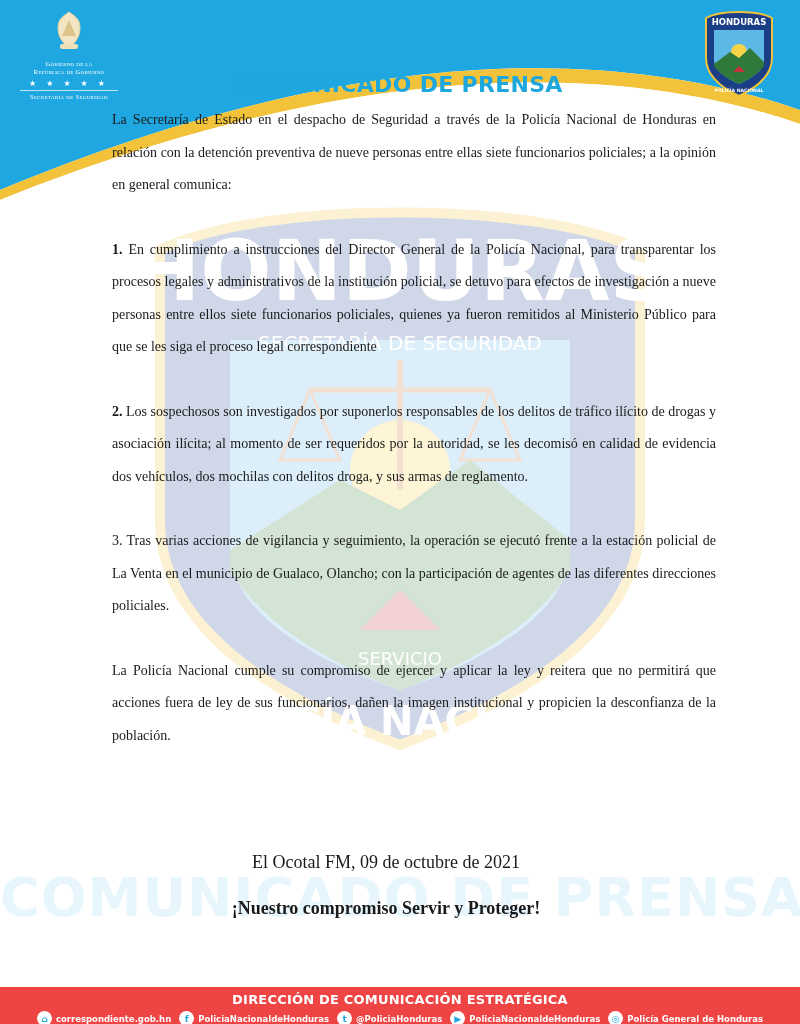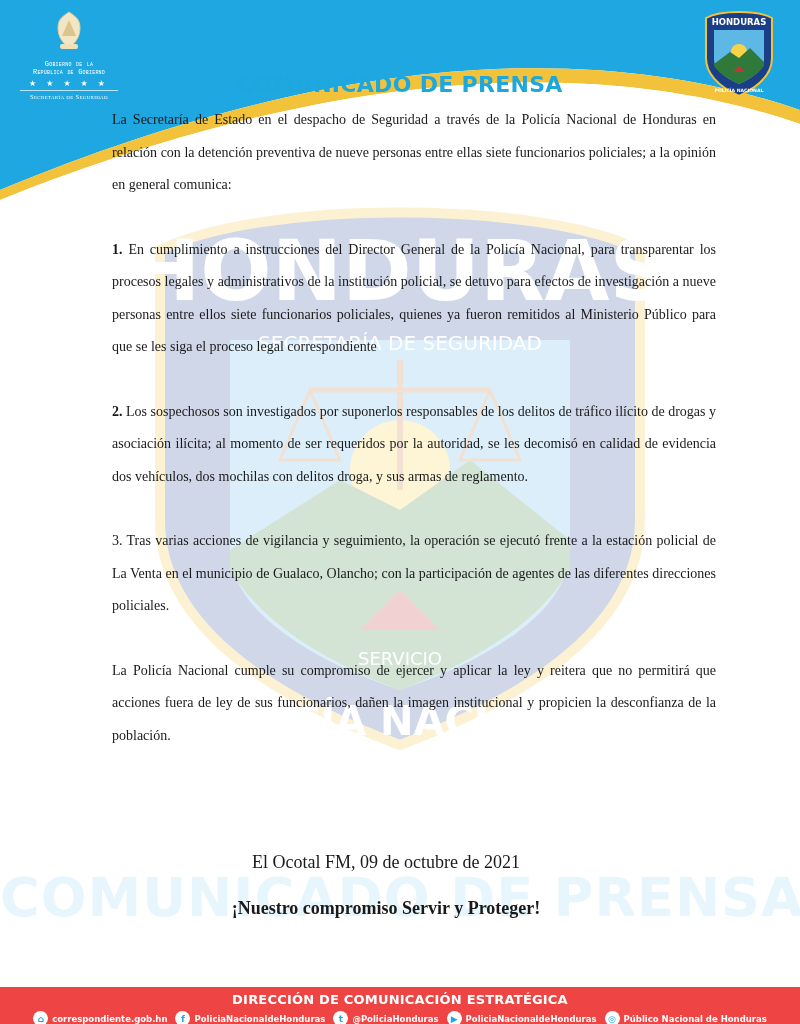--- a/index.html
+++ b/index.html
@@ -5,21 +5,21 @@
   html, body { margin: 0; padding: 0; }
   body {
     width: 800px; height: 1024px; position: relative; overflow: hidden;
     background: #ffffff;
     font-family: "Liberation Serif", serif;
     color: #1a1a1a;
   }
   .header-bg { position: absolute; left: 0; top: 0; width: 800px; height: 200px; z-index: 1; }
   .gov-logo { position: absolute; left: 14px; top: 10px; width: 110px; text-align: center; z-index: 3; color: #fff; }
   .gov-logo .crest { width: 34px; height: 42px; margin: 0 auto 4px auto; }
-  .gov-logo .line1, .gov-logo .line2 { font-family: Liberation Mono, monospace; font-size: 7px; line-height: 8px; letter-spacing: 0.2px; font-variant: small-caps; }
+  .gov-logo .line1, .gov-logo .line2 { font-family: Liberation Serif, serif; font-size: 7px; line-height: 8px; letter-spacing: 0.2px; font-variant: small-caps; }
   .gov-logo .stars { font-size: 8px; letter-spacing: 4px; margin: 3px 0 2px 0; }
   .gov-logo .rule { height: 1px; background: rgba(255,255,255,0.7); margin: 2px 6px; }
   .gov-logo .line3 { font-size: 6.5px; font-variant: small-caps; letter-spacing: 0.3px; }
   .police-badge { position: absolute; left: 700px; top: 8px; width: 78px; height: 90px; z-index: 3; }
   .title {
     position: absolute; left: 0; width: 800px; top: 72px; text-align: center;
     font-family: "DejaVu Sans", sans-serif; font-weight: bold; font-size: 22px;
     color: #1ea7dd; letter-spacing: 0.3px; z-index: 3;
   }
   .watermark { position: absolute; left: 140px; top: 190px; width: 520px; height: 560px; z-index: 0; opacity: 0.22; }
@@ -138,16 +138,16 @@
     <div class="link">
       <span class="ico">t</span>
       <span>@PoliciaHonduras</span>
     </div>
     <div class="link">
       <span class="ico">▶</span>
       <span>PoliciaNacionaldeHonduras</span>
     </div>
     <div class="link">
       <span class="ico">◎</span>
-      <span>Público Nacional de Honduras</span>
+      <span>Policía General de Honduras</span>
     </div>
   </div>
 </div>
 
 </body></html>

